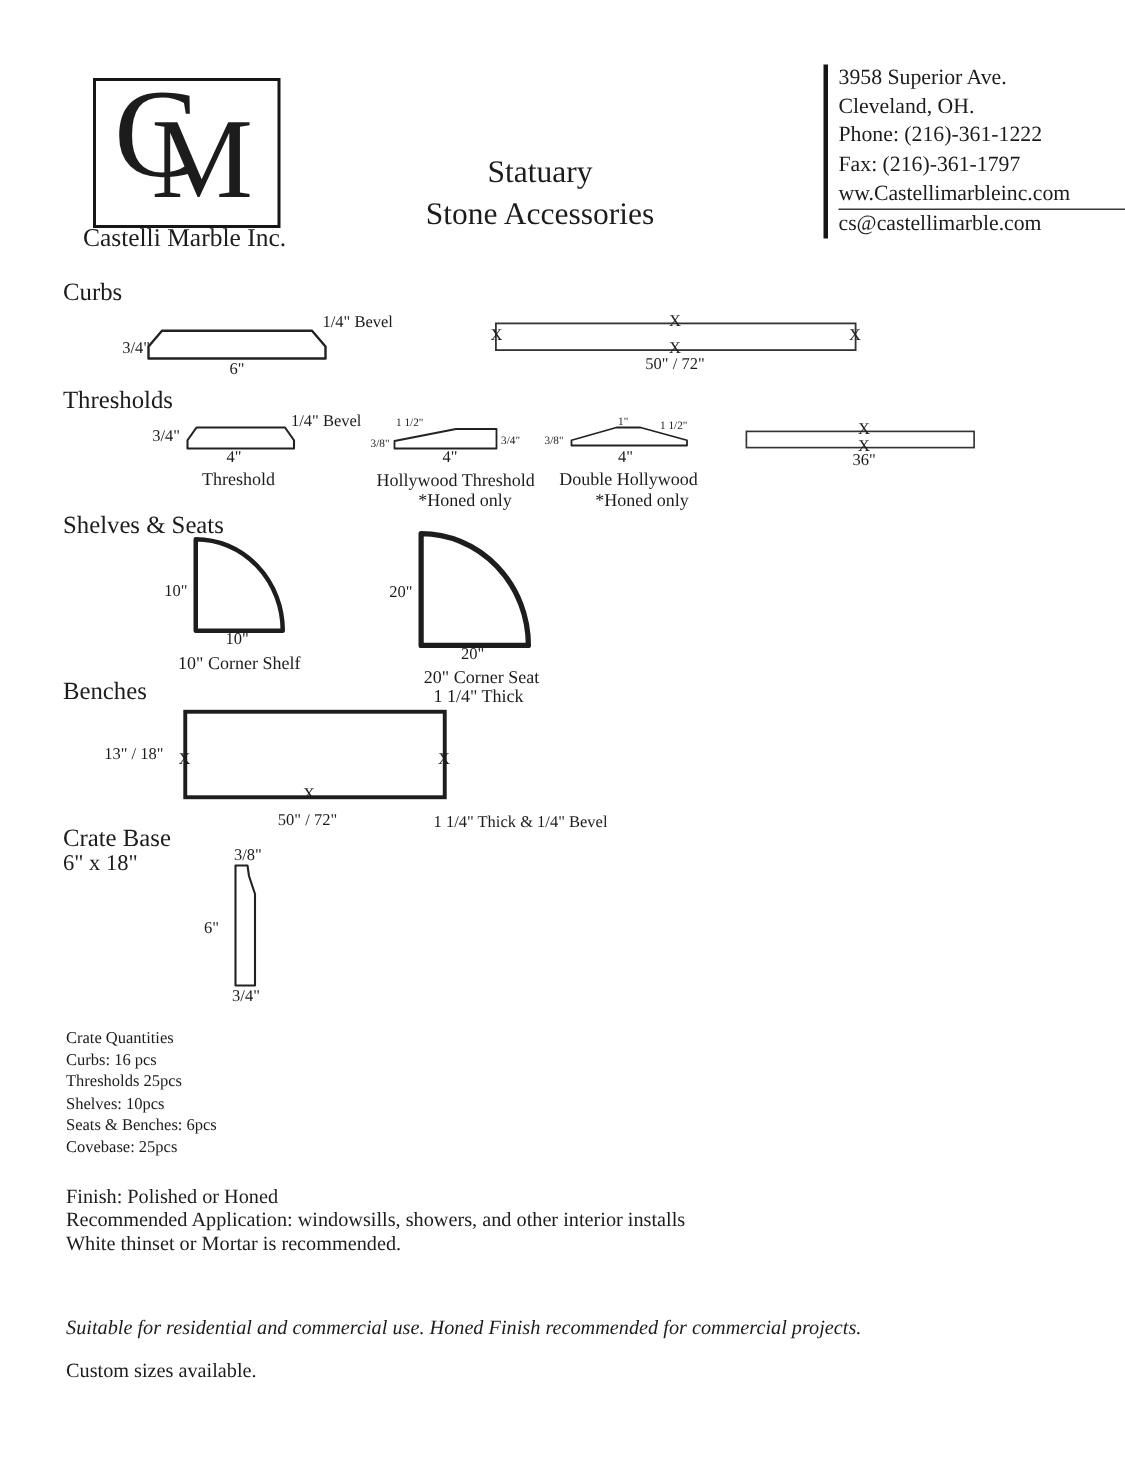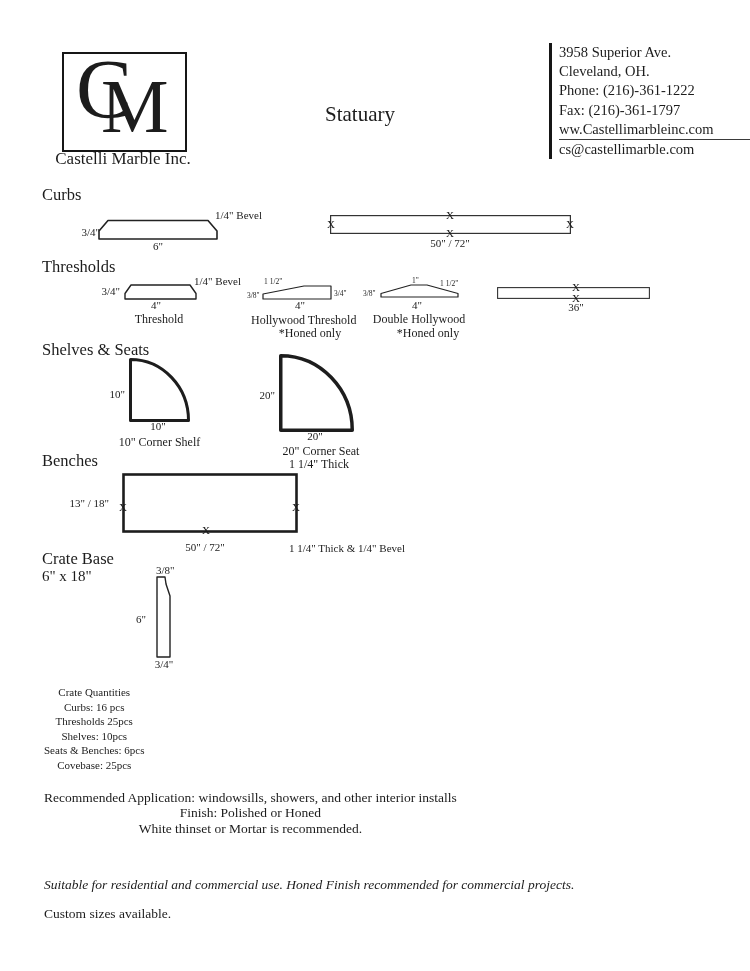--- a/index.html
+++ b/index.html
@@ -1,18 +1,18 @@
 <!DOCTYPE html>
 <html><head>
 <meta charset="utf-8">
 <style>
   html,body{margin:0;padding:0;background:#fff;}
   .page{position:relative;width:750px;height:971px;background:#ffffff;overflow:hidden;
         font-family:"Liberation Serif",serif;color:#1c1c1c;}
-  .abs{position:absolute;white-space:nowrap;text-align:center;}
+  .abs{position:absolute;white-space:nowrap;}
   .heading{font-size:16.5px;line-height:20px;}
   .lbl{font-size:11px;line-height:13px;}
   .tiny{font-size:7.5px;line-height:9px;}
   .cap{font-size:12px;line-height:14px;}
   .body{font-size:13.5px;line-height:15.3px;}
   .crate-line{font-size:11px;line-height:14.5px;}
   .mark{position:absolute;font-size:11px;line-height:11px;transform:translate(-50%,-50%);}
   .ctr{text-align:center;}
   .rgt{text-align:right;}
   svg.shape{position:absolute;overflow:visible;}
@@ -31,20 +31,21 @@
 <div class="page">
 
   <div class="logo-box">
     <span class="mono-c">C</span>
     <span class="mono-m">M</span>
   </div>
   <div class="company">Castelli Marble Inc.</div>
 
   <div class="title">
     <div>Statuary</div>
+    <div>Stone Accessories</div>
   </div>
 
   <div class="contact">
     <div>3958 Superior Ave.</div>
     <div>Cleveland, OH.</div>
     <div>Phone: (216)-361-1222</div>
     <div>Fax: (216)-361-1797</div>
     <div class="ul">ww.Castellimarbleinc.com</div>
     <div>cs@castellimarble.com</div>
   </div>
@@ -146,20 +147,20 @@
   <div class="abs" style="left:44px;top:685px;">
     <div class="crate-line">Crate Quantities</div>
     <div class="crate-line">Curbs: 16 pcs</div>
     <div class="crate-line">Thresholds 25pcs</div>
     <div class="crate-line">Shelves: 10pcs</div>
     <div class="crate-line">Seats &amp; Benches: 6pcs</div>
     <div class="crate-line">Covebase: 25pcs</div>
   </div>
 
   <div class="abs" style="left:44px;top:790px;">
+    <div class="body">Finish: Polished or Honed</div>
     <div class="body">Recommended Application: windowsills, showers, and other interior installs</div>
-    <div class="body">Finish: Polished or Honed</div>
     <div class="body">White thinset or Mortar is recommended.</div>
   </div>
   <div class="abs body" style="left:44px;top:877px;font-style:italic;">Suitable for residential and commercial use. Honed Finish recommended for commercial projects.</div>
   <div class="abs body" style="left:44px;top:906px;">Custom sizes available.</div>
 
 </div>
 
 </body></html>

